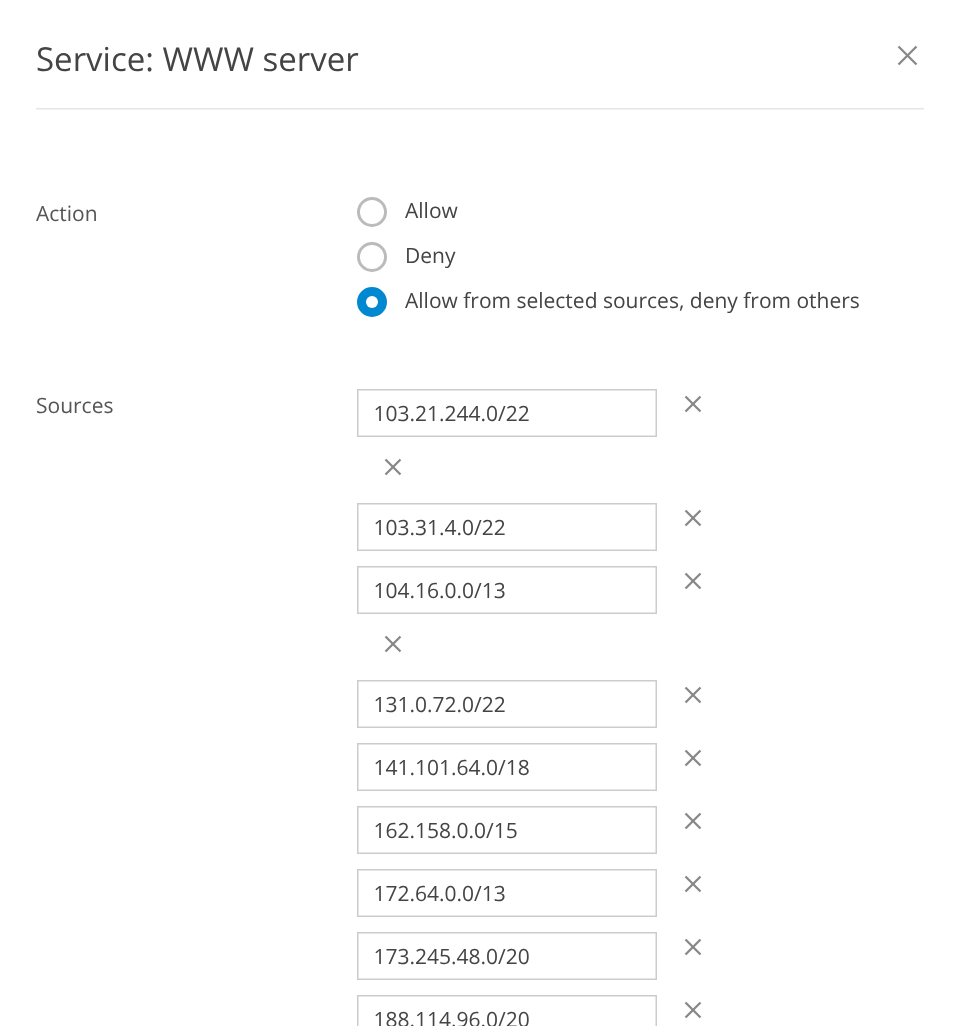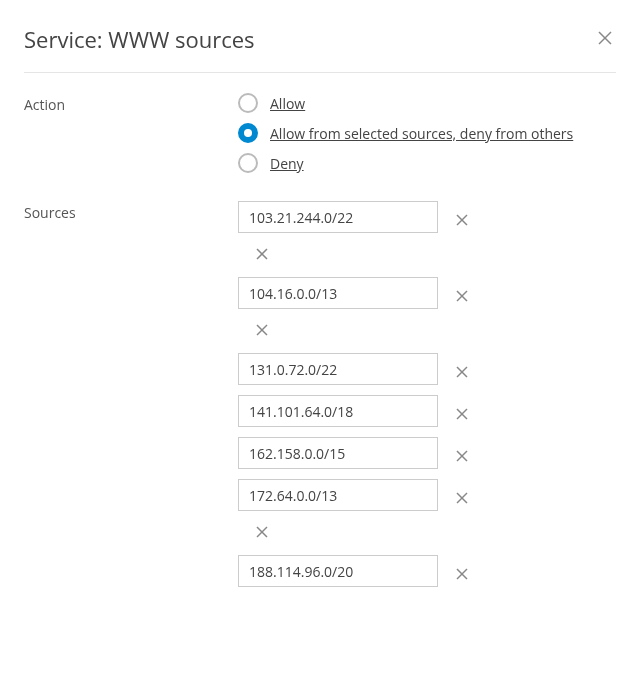--- a/index.html
+++ b/index.html
@@ -60,37 +60,37 @@
     .content::-webkit-scrollbar-track {
       background: transparent;
     }
     .content::-webkit-scrollbar-thumb {
       background: #bdbdbd;
       border-radius: 4px;
     }
     .row {
       display: flex;
       margin-bottom: 18px;
+      margin-top: 38px;
     }
     .label-col {
       width: 214px;
       flex-shrink: 0;
       font-size: 14px;
       color: #555;
       padding-top: 2px;
     }
     .value-col {
       flex: 1;
     }
     .radio-item {
       display: flex;
-      align-items: flex-end;
+      align-items: flex-start;
       margin-bottom: 10px;
       cursor: pointer;
-      text-decoration: underline;
     }
     .radio-circle {
       width: 20px;
       height: 20px;
       border: 2px solid #bbb;
       border-radius: 50%;
       margin-right: 12px;
       flex-shrink: 0;
       display: flex;
       align-items: center;
@@ -106,21 +106,21 @@
       height: 8px;
       background: #fff;
       border-radius: 50%;
     }
     .radio-label {
       font-size: 14px;
       color: #444;
     }
     .source-item {
       display: flex;
-      align-items: flex-end;
+      align-items: flex-start;
       margin-bottom: 10px;
     }
     .source-input {
       width: 200px;
       height: 32px;
       border: 1px solid #ccc;
       padding: 0 10px;
       font-size: 14px;
       color: #444;
       font-family: inherit;
@@ -134,45 +134,45 @@
       font-size: 16px;
       padding: 4px;
       line-height: 1;
     }
   </style>
 </head>
 <body>
 
 <div class="panel">
   <div class="header">
-    <h1 class="title">Service: WWW sources</h1>
+    <h1 class="title">Service: WWW server</h1>
     <button class="close-btn">
       <svg width="14" height="14" viewBox="0 0 14 14">
         <line x1="1" y1="1" x2="13" y2="13" stroke="#888" stroke-width="1.5"></line>
         <line x1="13" y1="1" x2="1" y2="13" stroke="#888" stroke-width="1.5"></line>
       </svg>
     </button>
   </div>
   <hr class="divider">
 
   <div class="content">
     <div class="row">
       <div class="label-col">Action</div>
       <div class="value-col" id="action-options">
           <div class="radio-item">
             <span class="radio-circle"></span>
             <span class="radio-label">Allow</span>
           </div>
           <div class="radio-item">
+            <span class="radio-circle"></span>
+            <span class="radio-label">Deny</span>
+          </div>
+          <div class="radio-item">
             <span class="radio-circle selected"></span>
             <span class="radio-label">Allow from selected sources, deny from others</span>
-          </div>
-          <div class="radio-item">
-            <span class="radio-circle"></span>
-            <span class="radio-label">Deny</span>
           </div>
         </div>
     </div>
 
     <div class="row">
       <div class="label-col">Sources</div>
       <div class="value-col" id="sources-list">
           <div class="source-item">
             <input class="source-input" type="text" value="103.21.244.0/22" style="">
             <button class="remove-btn"><svg width="12" height="12" viewBox="0 0 12 12">
@@ -180,20 +180,27 @@
                 <line x1="11" y1="1" x2="1" y2="11" stroke="#888" stroke-width="1.5"></line>
               </svg></button>
           </div>
           <div class="source-item">
             <button class="remove-btn"><svg width="12" height="12" viewBox="0 0 12 12">
                 <line x1="1" y1="1" x2="11" y2="11" stroke="#888" stroke-width="1.5"></line>
                 <line x1="11" y1="1" x2="1" y2="11" stroke="#888" stroke-width="1.5"></line>
               </svg></button>
           </div>
           <div class="source-item">
+            <input class="source-input" type="text" value="103.31.4.0/22" style="">
+            <button class="remove-btn"><svg width="12" height="12" viewBox="0 0 12 12">
+                <line x1="1" y1="1" x2="11" y2="11" stroke="#888" stroke-width="1.5"></line>
+                <line x1="11" y1="1" x2="1" y2="11" stroke="#888" stroke-width="1.5"></line>
+              </svg></button>
+          </div>
+          <div class="source-item">
             <input class="source-input" type="text" value="104.16.0.0/13" style="">
             <button class="remove-btn"><svg width="12" height="12" viewBox="0 0 12 12">
                 <line x1="1" y1="1" x2="11" y2="11" stroke="#888" stroke-width="1.5"></line>
                 <line x1="11" y1="1" x2="1" y2="11" stroke="#888" stroke-width="1.5"></line>
               </svg></button>
           </div>
           <div class="source-item">
             <button class="remove-btn"><svg width="12" height="12" viewBox="0 0 12 12">
                 <line x1="1" y1="1" x2="11" y2="11" stroke="#888" stroke-width="1.5"></line>
                 <line x1="11" y1="1" x2="1" y2="11" stroke="#888" stroke-width="1.5"></line>
@@ -221,20 +228,21 @@
               </svg></button>
           </div>
           <div class="source-item">
             <input class="source-input" type="text" value="172.64.0.0/13" style="">
             <button class="remove-btn"><svg width="12" height="12" viewBox="0 0 12 12">
                 <line x1="1" y1="1" x2="11" y2="11" stroke="#888" stroke-width="1.5"></line>
                 <line x1="11" y1="1" x2="1" y2="11" stroke="#888" stroke-width="1.5"></line>
               </svg></button>
           </div>
           <div class="source-item">
+            <input class="source-input" type="text" value="173.245.48.0/20" style="">
             <button class="remove-btn"><svg width="12" height="12" viewBox="0 0 12 12">
                 <line x1="1" y1="1" x2="11" y2="11" stroke="#888" stroke-width="1.5"></line>
                 <line x1="11" y1="1" x2="1" y2="11" stroke="#888" stroke-width="1.5"></line>
               </svg></button>
           </div>
           <div class="source-item">
             <input class="source-input" type="text" value="188.114.96.0/20" style="">
             <button class="remove-btn"><svg width="12" height="12" viewBox="0 0 12 12">
                 <line x1="1" y1="1" x2="11" y2="11" stroke="#888" stroke-width="1.5"></line>
                 <line x1="11" y1="1" x2="1" y2="11" stroke="#888" stroke-width="1.5"></line>

